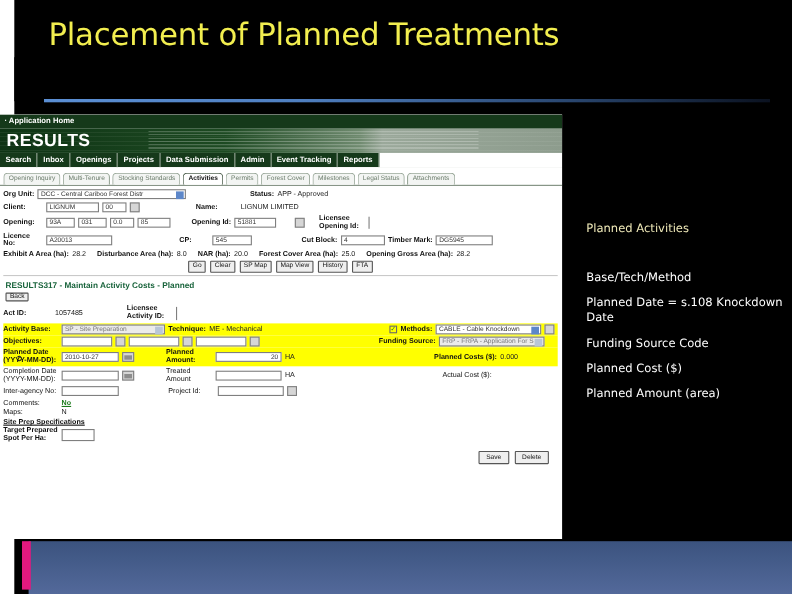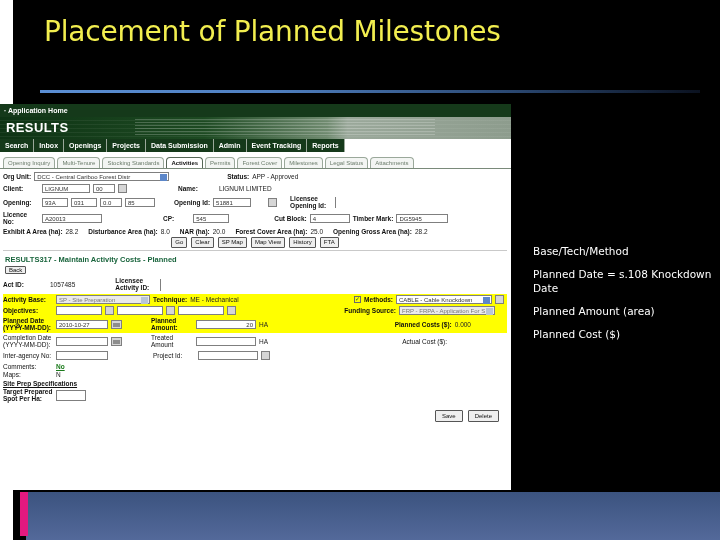--- a/index.html
+++ b/index.html
@@ -40,21 +40,21 @@
     height:13px;background:#15391a;color:#fff;font-size:7px;
     display:flex;align-items:center;padding-left:4px;font-weight:bold;
   }
   .grn-mid{
     height:22px;position:relative;
     background:
       repeating-linear-gradient(to bottom, rgba(255,255,255,0.00) 0 3px, rgba(255,255,255,0.06) 3px 4px),
       linear-gradient(to right,#0e3314 0%,#1d4a22 40%,#6f8a6f 64%,#9aa89a 68%,#8d9c8d 100%);
   }
   .grn-mid .brand{
-    position:absolute;left:6px;top:3px;color:#fff;font-size:13px;font-weight:bold;letter-spacing:0.4px;
+    position:absolute;left:6px;top:3px;color:#fff;font-size:16px;font-weight:bold;letter-spacing:0.4px;
   }
   .grn-mid .stripes{
     position:absolute;left:135px;top:2px;width:300px;height:18px;
     background:repeating-linear-gradient(to bottom,rgba(255,255,255,0.22) 0 1px,rgba(255,255,255,0) 1px 3px);
   }
   .navbar{
     height:13px;background:#15391a;display:flex;align-items:stretch;
   }
   .navbar .navitem{
     color:#fff;font-size:7px;font-weight:bold;display:flex;align-items:center;justify-content:center;
@@ -113,32 +113,32 @@
   .ck{
     width:7px;height:7px;border:1px solid #6a6a6a;background:#ffff00;display:inline-block;margin-right:3px;
     position:relative;box-sizing:border-box;
   }
   .ck:after{content:"✓";position:absolute;left:0px;top:-2px;font-size:6px;color:#1a6b1a;}
   .cursor{position:absolute;left:14px;top:152px;font-size:8px;color:#222;}
   
   .bullets{position:absolute;left:533px;top:200px;width:180px;}
   .b-head{color:#efe9b8;font-size:10.5px;line-height:17px;font-family:"DejaVu Sans",sans-serif;}
   .b-item{color:#ffffff;font-size:10.5px;line-height:14px;font-family:"DejaVu Sans",sans-serif;margin-top:9px;}
-  .b-item.first{margin-top:44px;}
+  .b-item.first{margin-top:28px;}
 </style>
 </head>
 <body>
 
 <div id="slide">
 
   <div class="left-white"></div>
   <div class="left-black-block"></div>
 
   <div class="title-wrap">
-    <div class="title-line">Placement of Planned Milestones</div>
+    <div class="title-line">Placement of Planned Treatments</div>
   </div>
   <div class="title-rule"></div>
 
   <div id="shot">
 
     <div class="grn-top">
       <span>· Application Home</span>
     </div>
 
     <div class="grn-mid">
@@ -339,22 +339,24 @@
 
       <div class="rightbtns">
         <span class="btn">Save</span>
         <span class="btn">Delete</span>
       </div>
 
     </div>
   </div>
 
   <div class="bullets">
+    <div class="b-head">Planned Activities</div>
     <div class="b-item first">Base/Tech/Method</div>
     <div class="b-item">Planned Date = s.108 Knockdown Date</div>
+    <div class="b-item">Funding Source Code</div>
+    <div class="b-item">Planned Cost ($)</div>
     <div class="b-item">Planned Amount  (area)</div>
-    <div class="b-item">Planned Cost ($)</div>
   </div>
 
   <div class="footer-band"></div>
   <div class="footer-pink"></div>
 
 </div>
 
 </body></html>

